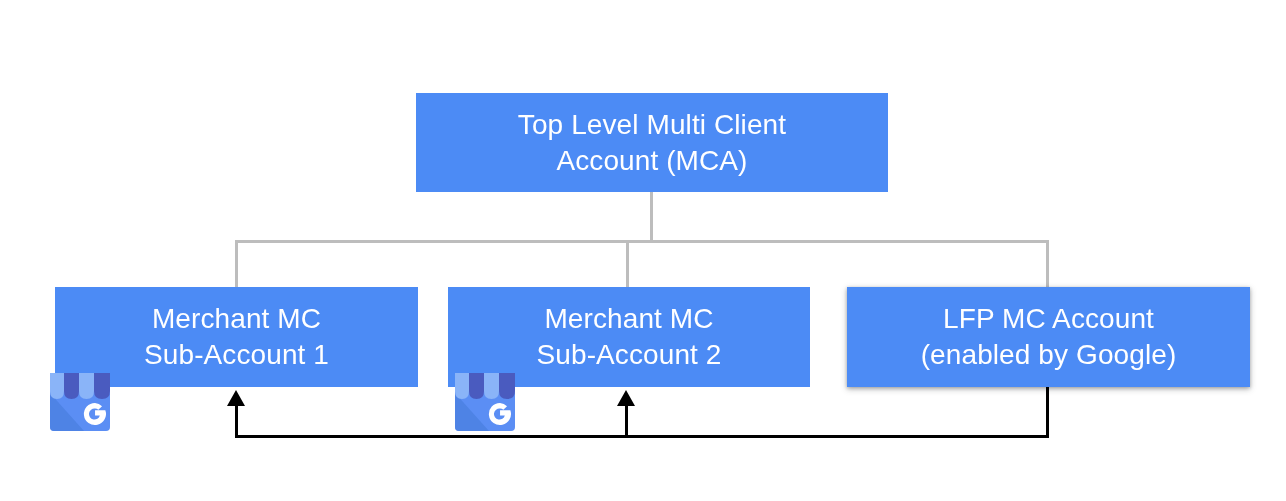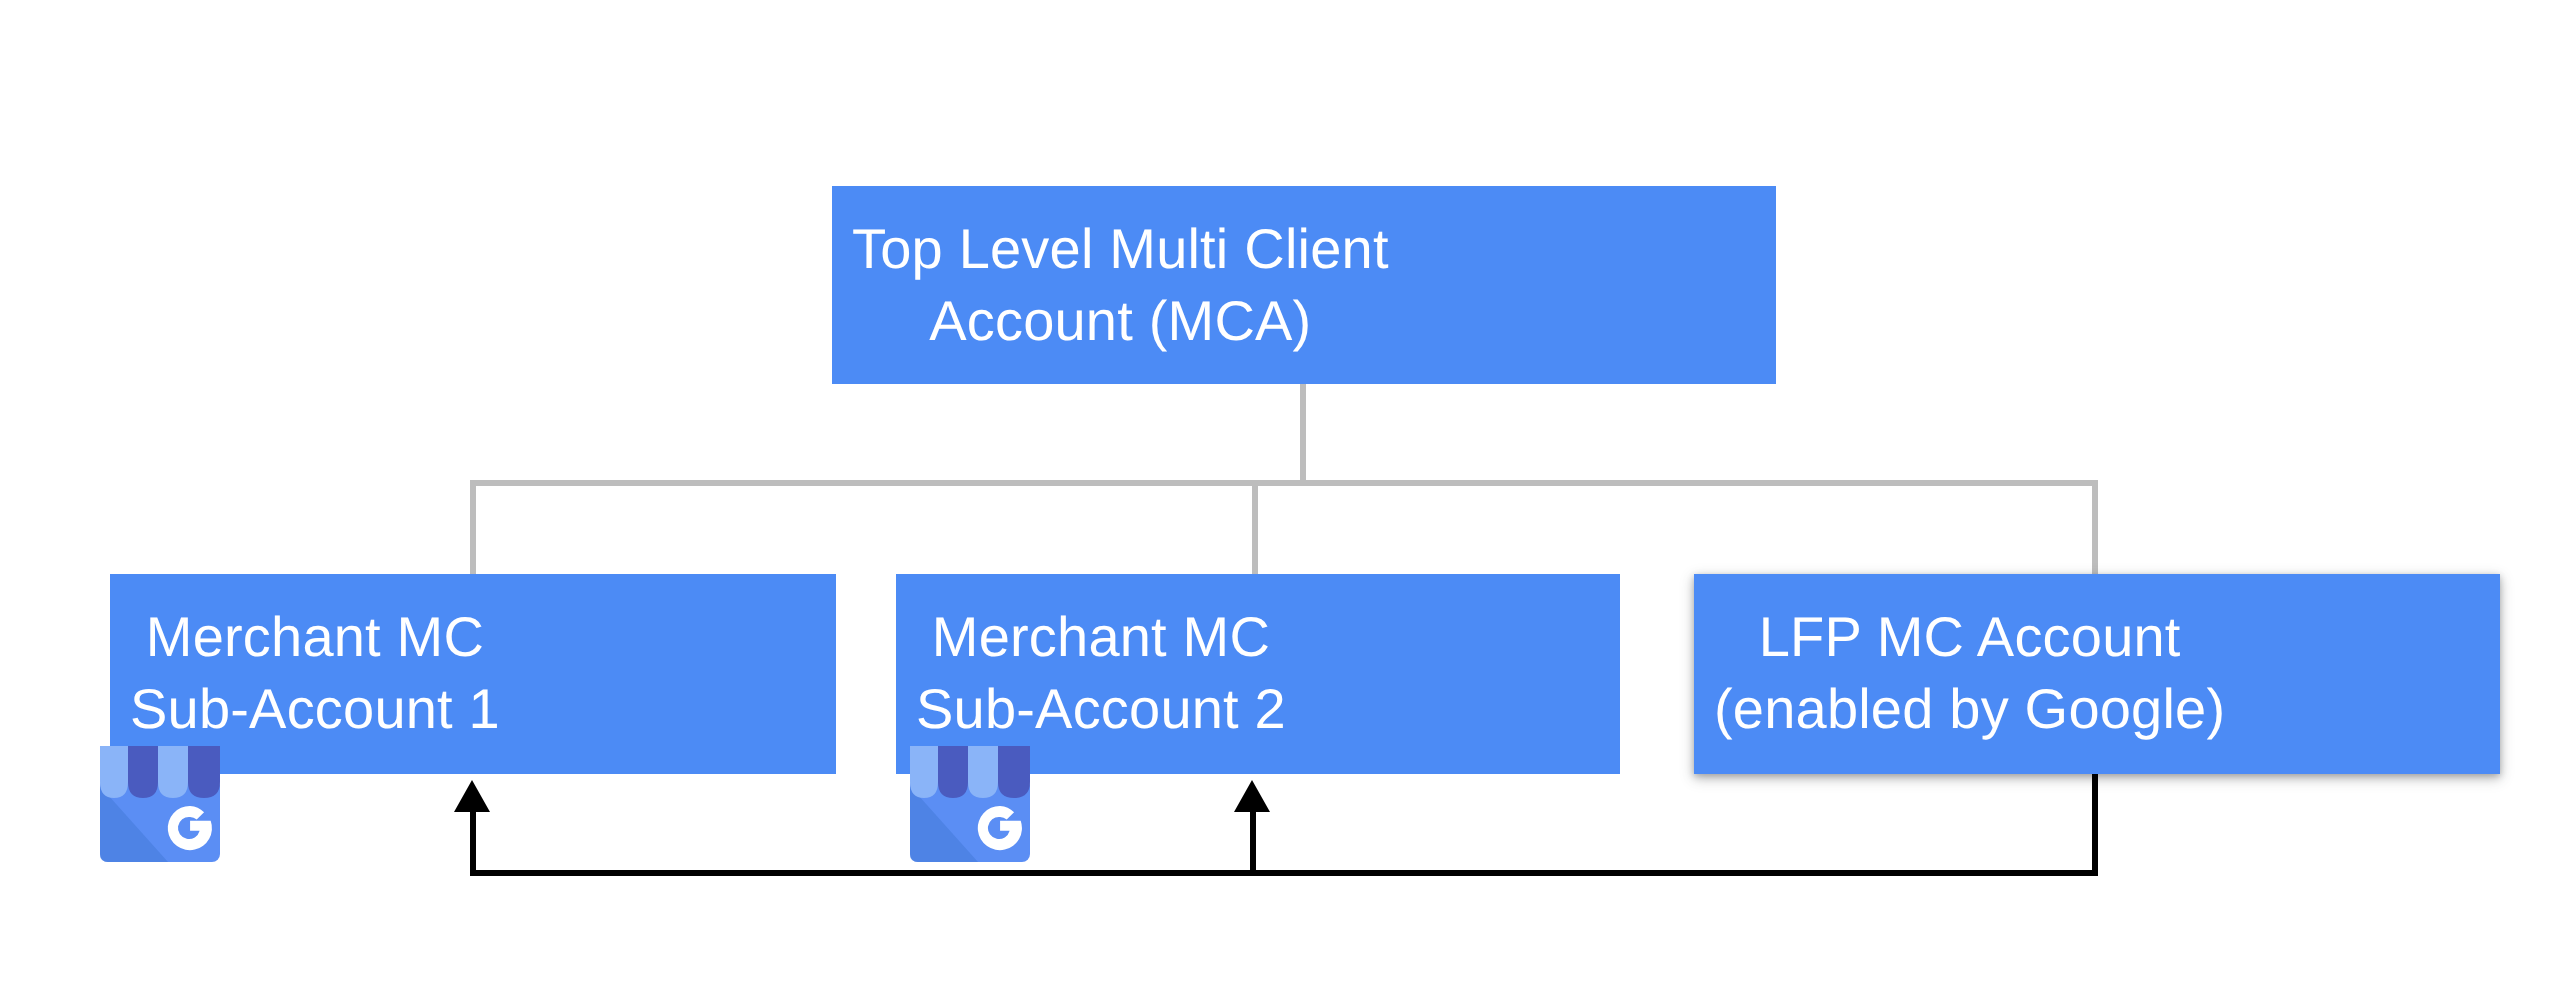--- a/index.html
+++ b/index.html
@@ -19,21 +19,21 @@
     background: #ffffff;
     overflow: hidden;
   }
 
   
   .node {
     position: absolute;
     box-sizing: border-box;
     display: flex;
     align-items: center;
-    justify-content: flex-start;
+    justify-content: center;
     text-align: center;
     color: #ffffff;
     font-size: 28px;
     line-height: 1.28;
     font-weight: 400;
     letter-spacing: 0.1px;
     z-index: 4;
   }
   .node .node-label {
     display: block;

